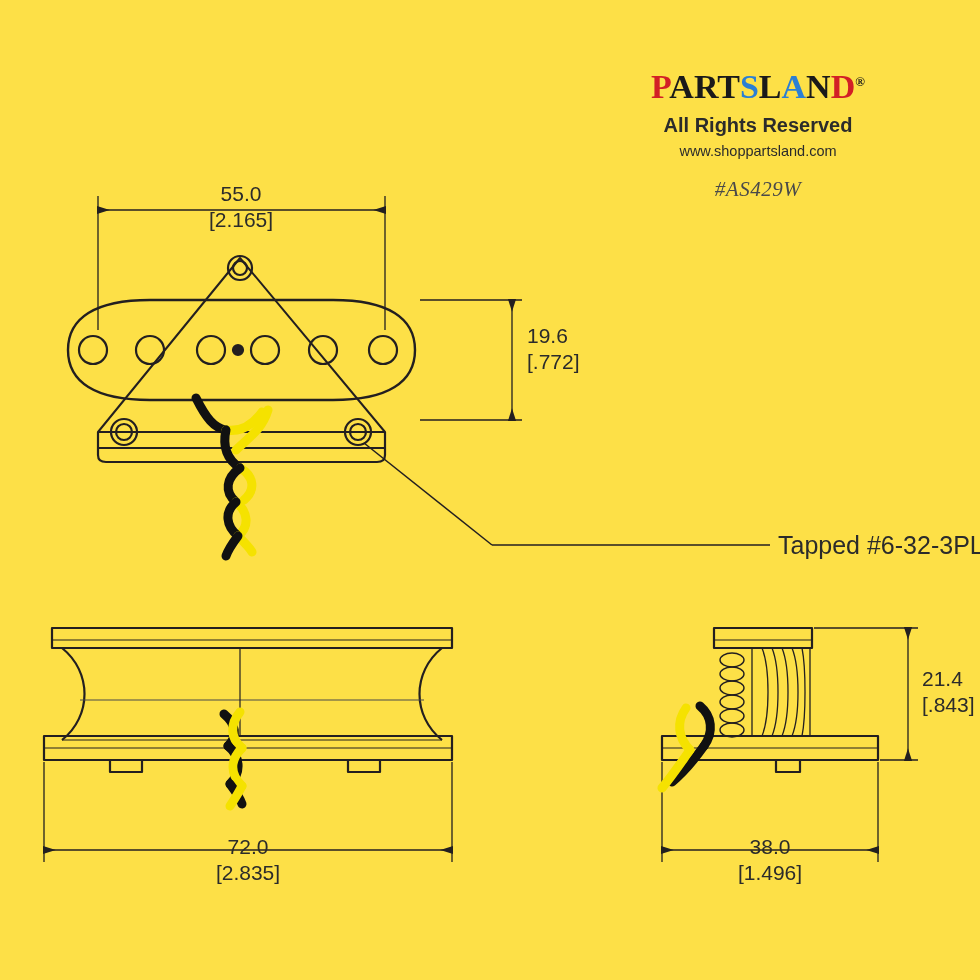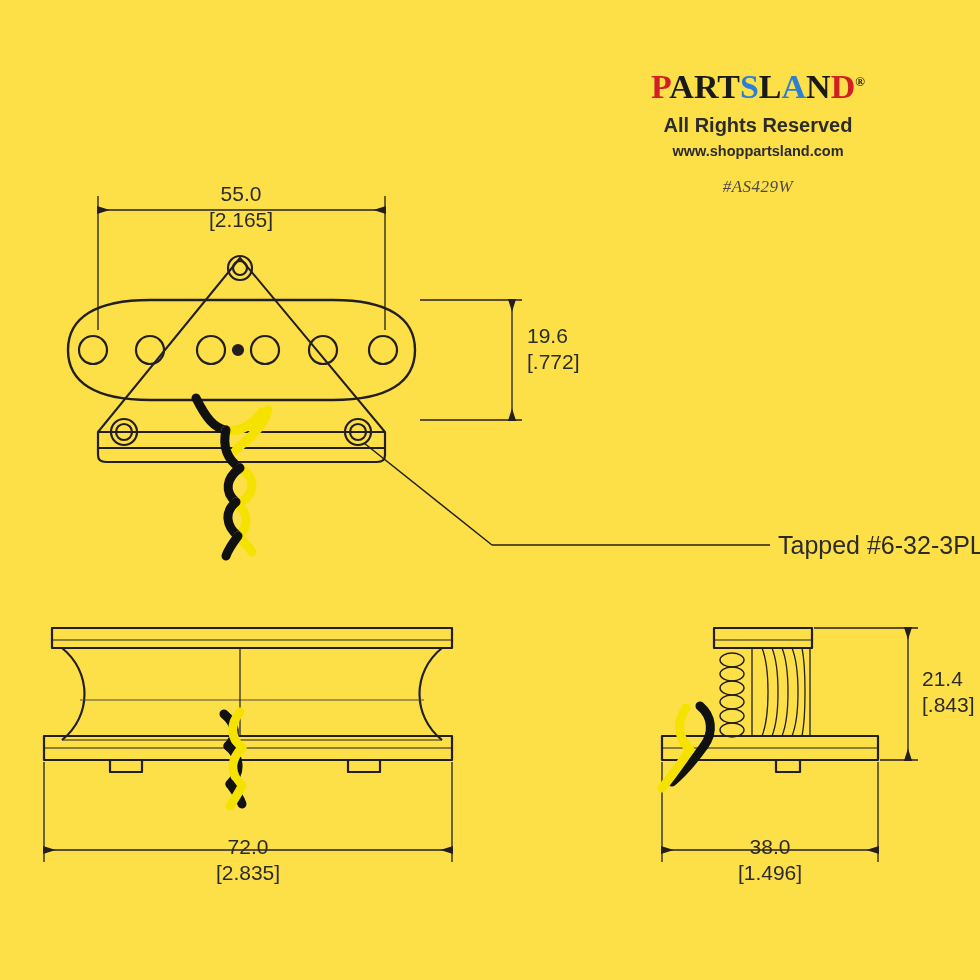--- a/index.html
+++ b/index.html
@@ -47,28 +47,28 @@
   }
   .brand-rights {
     margin-top: 10px;
     font-size: 20px;
     font-weight: bold;
     color: #2b2b2b;
   }
   .brand-url {
     margin-top: 6px;
     font-size: 14.5px;
-    font-weight: bold;
+    font-weight: normal;
     color: #2b2b2b;
   }
   .brand-part {
     margin-top: 18px;
     font-family: "Liberation Serif", serif;
     font-style: italic;
-    font-size: 17px;
+    font-size: 21px;
     color: #4a4a4a;
     letter-spacing: 0.5px;
   }
   
   svg.dwg {
     position: absolute;
     left: 0;
     top: 0;
   }
   .lbl {

